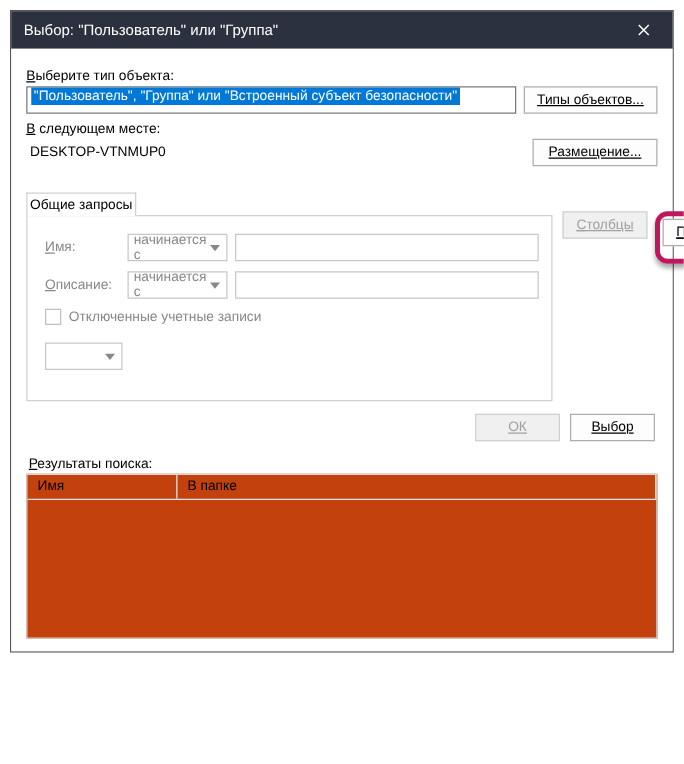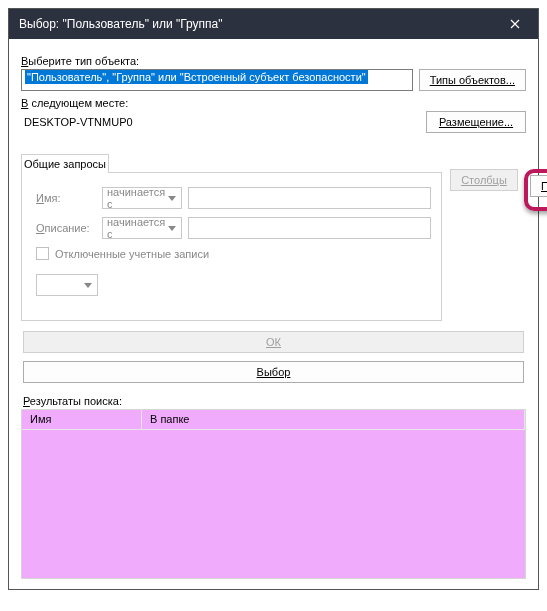--- a/index.html
+++ b/index.html
@@ -30,23 +30,23 @@
   .chk { width:13px; height:13px; border:1px solid #c0c0c0; background:#fff; }
   .days-row { display:flex; align-items:center; gap:8px; font-size:11px; color:#888; margin-top:14px; }
   .days-combo { width:62px; height:22px; border:1px solid #c8c8c8; background:#fff; position:relative; }
   .days-combo::after { content:''; position:absolute; right:5px; top:8px; width:0;height:0;border-left:4px solid transparent;border-right:4px solid transparent;border-top:5px solid #888; }
   
   .query-area { display:flex; gap:8px; align-items:flex-start; margin-top:8px; }
   .query-left { flex:1; }
   .query-right { width:76px; display:flex; flex-direction:row; gap:6px; padding-top:28px; align-items:stretch; }
   .highlight-frame { border:4px solid #be185d; border-radius:10px; padding:2px; box-shadow:0 3px 4px rgba(0,0,0,.35); }
   .search-icon-wrap { margin-top:20px; display:flex; justify-content:center; }
-  .okcancel { display:flex; justify-content:flex-end; gap:8px; padding:10px 2px;flex-direction:column; }
+  .okcancel { display:flex; justify-content:flex-end; gap:8px; padding:10px 2px; }
   .res-lbl { font-size:11px; margin:2px 0 2px 2px; }
-  .res-table { border:1px solid #d6d6d6; background:#f0abfc; height:170px; }
+  .res-table { border:1px solid #d6d6d6; background:#c2410c; height:132px; }
   .res-hdr { display:flex; height:20px; border-bottom:1px solid #e6e6e6; }
   .res-hdr .col { font-size:11px; padding:3px 8px; border-right:1px solid #e6e6e6; }
   .c1 { width:120px; }
   .c2 { flex:1; }
   .spacer-bottom { height:10px; }
 </style>
 </head>
 <body>
 
 <div class="window">

